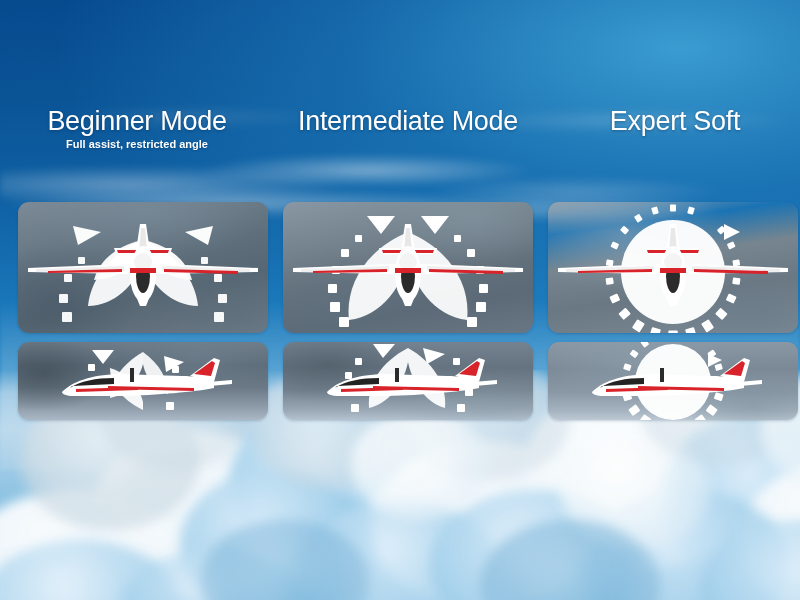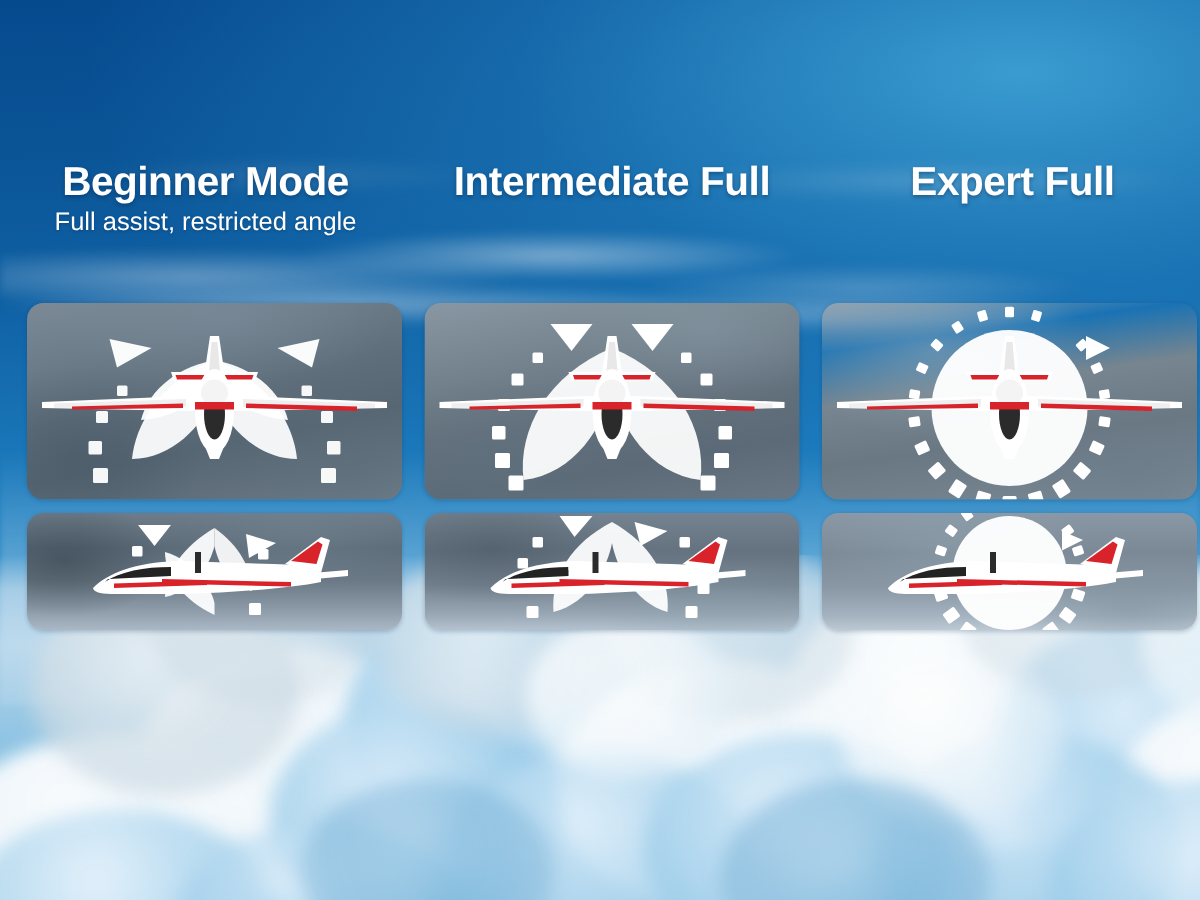--- a/index.html
+++ b/index.html
@@ -52,25 +52,25 @@
   .puff{position:absolute;border-radius:50%;filter:blur(6px);}
   .puff.w{background:radial-gradient(circle at 38% 32%, #ffffff 0%, #f4f9fc 42%, rgba(226,239,248,.72) 72%, rgba(208,230,244,0) 100%);}
   .puff.b{background:radial-gradient(circle at 42% 36%, #ddeefb 0%, #aed6ee 44%, rgba(123,186,224,.68) 74%, rgba(110,176,217,0) 100%);}
   .puff.g{background:radial-gradient(circle at 44% 36%, #eef3f6 0%, #d3e0e8 46%, rgba(186,205,218,.6) 76%, rgba(178,199,214,0) 100%);}
   .puff.d{background:radial-gradient(circle at 46% 40%, #9ec9e4 0%, #79b3d8 48%, rgba(104,164,204,.6) 78%, rgba(104,164,204,0) 100%);}
 
   
   .headings{position:absolute;top:108px;left:0;width:800px;height:62px;}
   .hcol{position:absolute;text-align:center;color:#fff;}
   .hcol .title{
-    font-size:27px;font-weight:700;letter-spacing:-.3px;line-height:1.02;
+    font-size:27px;font-weight:400;letter-spacing:-.3px;line-height:1.02;
     text-shadow:0 1px 3px rgba(3,40,78,.45);white-space:nowrap;
   }
   .hcol .sub{
-    font-size:17px;font-weight:400;line-height:1.05;margin-top:3px;
+    font-size:11px;font-weight:700;line-height:1.05;margin-top:3px;
     text-shadow:0 1px 2px rgba(3,40,78,.40);white-space:nowrap;
   }
   #h0{left:8px;width:258px;}
   #h1{left:268px;width:280px;}
   #h2{left:552px;width:246px;}
 
   
   .panel{
     position:absolute;overflow:hidden;border-radius:11px;
     box-shadow:0 1px 3px rgba(0,40,80,.22);
@@ -127,24 +127,24 @@
   <div class="cirrus c1"></div>
   <div class="cirrus c2"></div>
   <div class="haze"></div>
 
   <div class="headings">
     <div class="hcol" id="h0">
       <div class="title">Beginner Mode</div>
       <div class="sub">Full assist, restricted angle</div>
     </div>
     <div class="hcol" id="h1">
-      <div class="title">Intermediate Full</div>
+      <div class="title">Intermediate Mode</div>
     </div>
     <div class="hcol" id="h2">
-      <div class="title">Expert Full</div>
+      <div class="title">Expert Soft</div>
     </div>
   </div>
 
   <div class="cloudfield">
     <div class="cf-base"></div>
     <div id="puffs">
         <div class="puff w" style="left: -40px; top: 120px; width: 230px; height: 150px; opacity: 0.95;"></div>
         <div class="puff w" style="left: 90px; top: 60px; width: 210px; height: 170px; opacity: 0.92;"></div>
         <div class="puff b" style="left: 230px; top: 30px; width: 200px; height: 160px; opacity: 0.9;"></div>
         <div class="puff w" style="left: 370px; top: 70px; width: 230px; height: 170px; opacity: 0.93;"></div>

